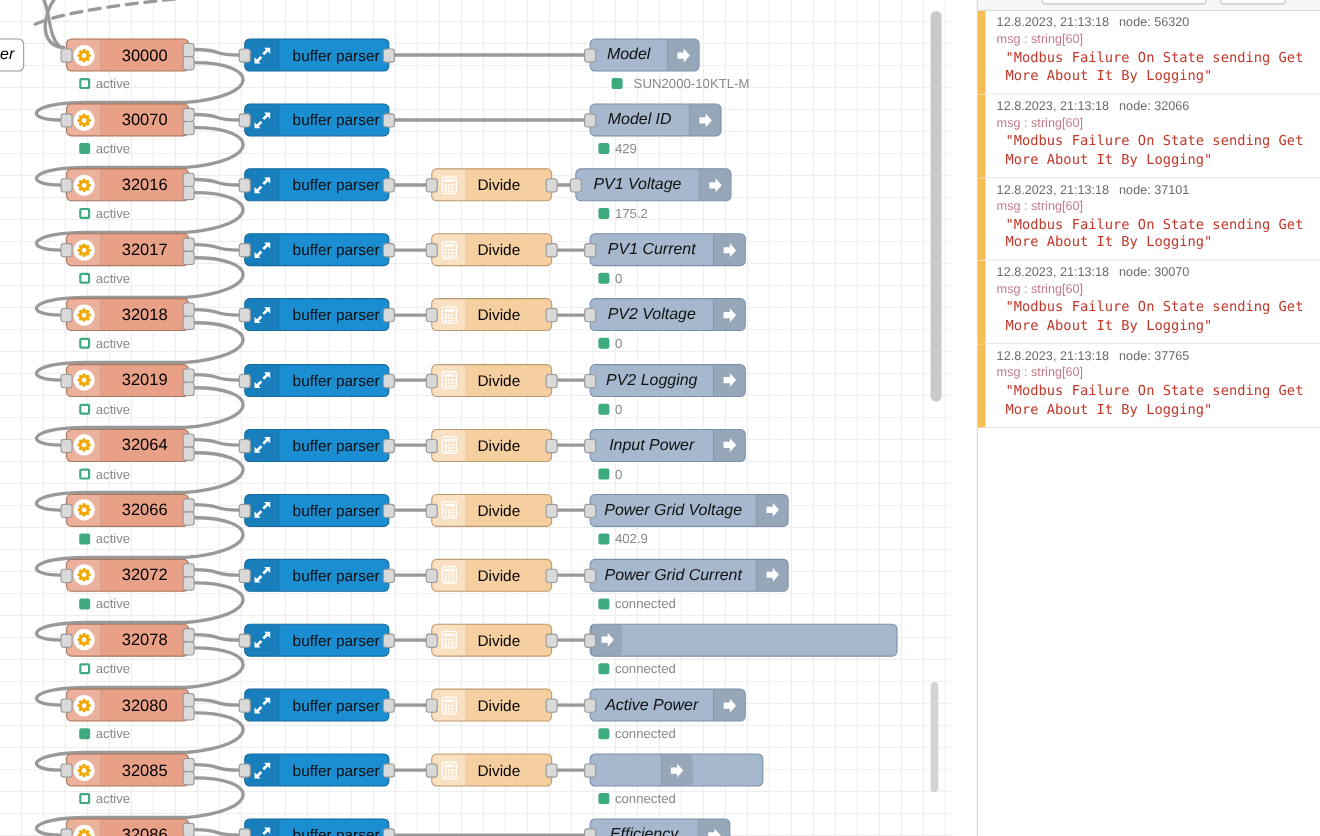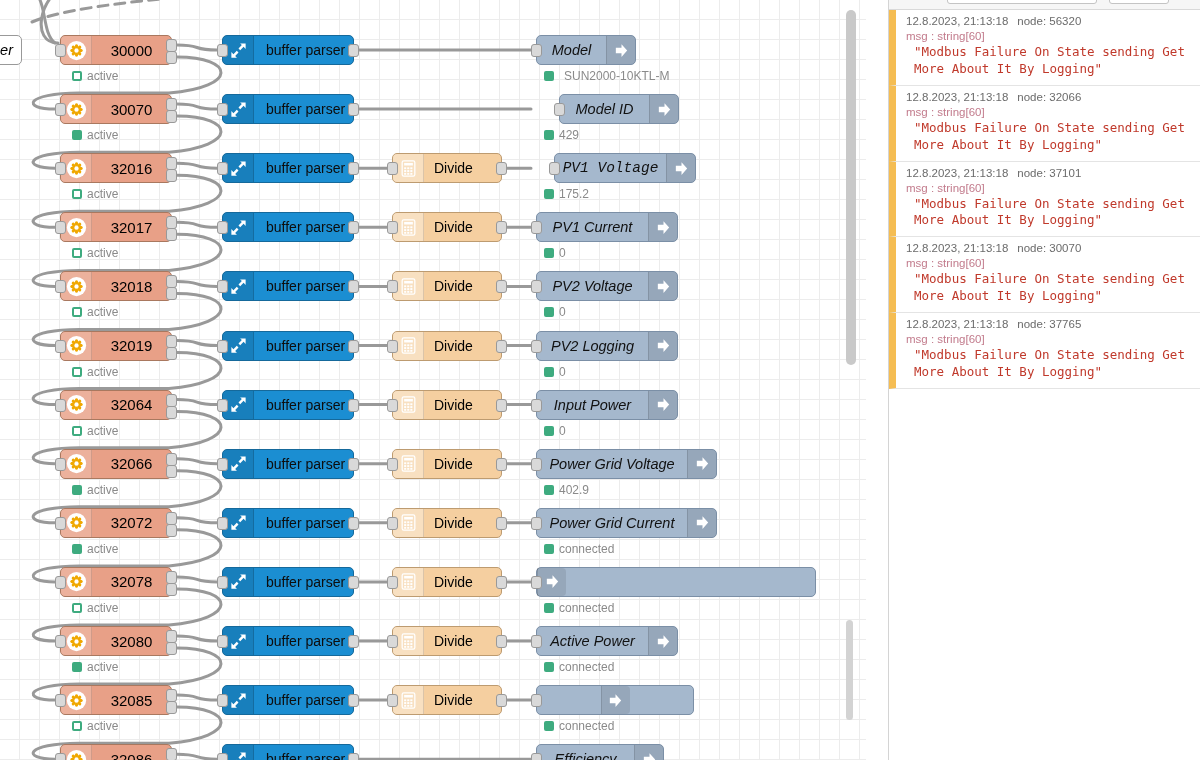--- a/index.html
+++ b/index.html
@@ -281,21 +281,21 @@
       <div class="node n-buffer" style="left:222px;top:94.1px;width:132px;">
         <span class="ic">
           <svg viewBox="0 0 24 24" width="19" height="19">
             <path d="M14 3h7v7l-2.6-2.6-4.2 4.2-2.2-2.2 4.2-4.2z M10 21H3v-7l2.6 2.6 4.2-4.2 2.2 2.2-4.2 4.2z" fill="#fff"></path>
           </svg>
         </span>
         <span class="lbl">buffer parser</span>
         <div class="port" style="top: 8px; left: -6px;"></div>
         <div class="port" style="top: 8px; right: -6px;"></div>
       </div>
-      <div class="node n-out" style="left:559px;top:94.1px;width:120px;">
+      <div class="node n-out" style="left:536px;top:94.1px;width:120px;">
         <span class="lbl">Model ID</span>
         <span class="arrowbox">
           <svg viewBox="0 0 24 24" width="17" height="17">
             <path d="M4 8h8V3l8 9-8 9v-5H4z" fill="#fff"></path>
           </svg>
         </span>
         <div class="port" style="top: 8px; left: -6px;"></div>
       </div>
       <div class="node n-modbus" style="left:60px;top:153.2px;width:112px;">
         <span class="ic">
@@ -340,21 +340,21 @@
             <rect x="14.3" y="14.0" width="2.6" height="2.4" fill="#fff"></rect>
             <rect x="6.5" y="17.5" width="2.6" height="2.4" fill="#fff"></rect>
             <rect x="10.4" y="17.5" width="2.6" height="2.4" fill="#fff"></rect>
             <rect x="14.3" y="17.5" width="2.6" height="2.4" fill="#fff"></rect>
           </svg>
         </span>
         <span class="lbl">Divide</span>
         <div class="port" style="top: 8px; left: -6px;"></div>
         <div class="port" style="top: 8px; right: -6px;"></div>
       </div>
-      <div class="node n-out" style="left:554px;top:153.2px;width:142px;font-family:Liberation Mono, monospace;">
+      <div class="node n-out" style="left:523px;top:153.2px;width:142px;">
         <span class="lbl">PV1 Voltage</span>
         <span class="arrowbox">
           <svg viewBox="0 0 24 24" width="17" height="17">
             <path d="M4 8h8V3l8 9-8 9v-5H4z" fill="#fff"></path>
           </svg>
         </span>
         <div class="port" style="top: 8px; left: -6px;"></div>
       </div>
       <div class="node n-modbus" style="left:60px;top:212.3px;width:112px;">
         <span class="ic">
@@ -923,21 +923,21 @@
           </svg>
         </span>
         <div class="port" style="top: 8px; left: -6px;"></div>
       </div>
     </div>
   <div id="statuses">
       <div class="status" style="left:72px;top:69px;">
         <span class="dot ring"></span>
         <span>active</span>
       </div>
-      <div class="status" style="left:544px;top:69px;gap:10px;">
+      <div class="status" style="left:556px;top:69px;gap:10px;">
         <span class="dot filled"></span>
         <span>SUN2000-10KTL-M</span>
       </div>
       <div class="status" style="left:72px;top:128.1px;">
         <span class="dot filled"></span>
         <span>active</span>
       </div>
       <div class="status" style="left:544px;top:128.1px;">
         <span class="dot filled"></span>
         <span>429</span>

